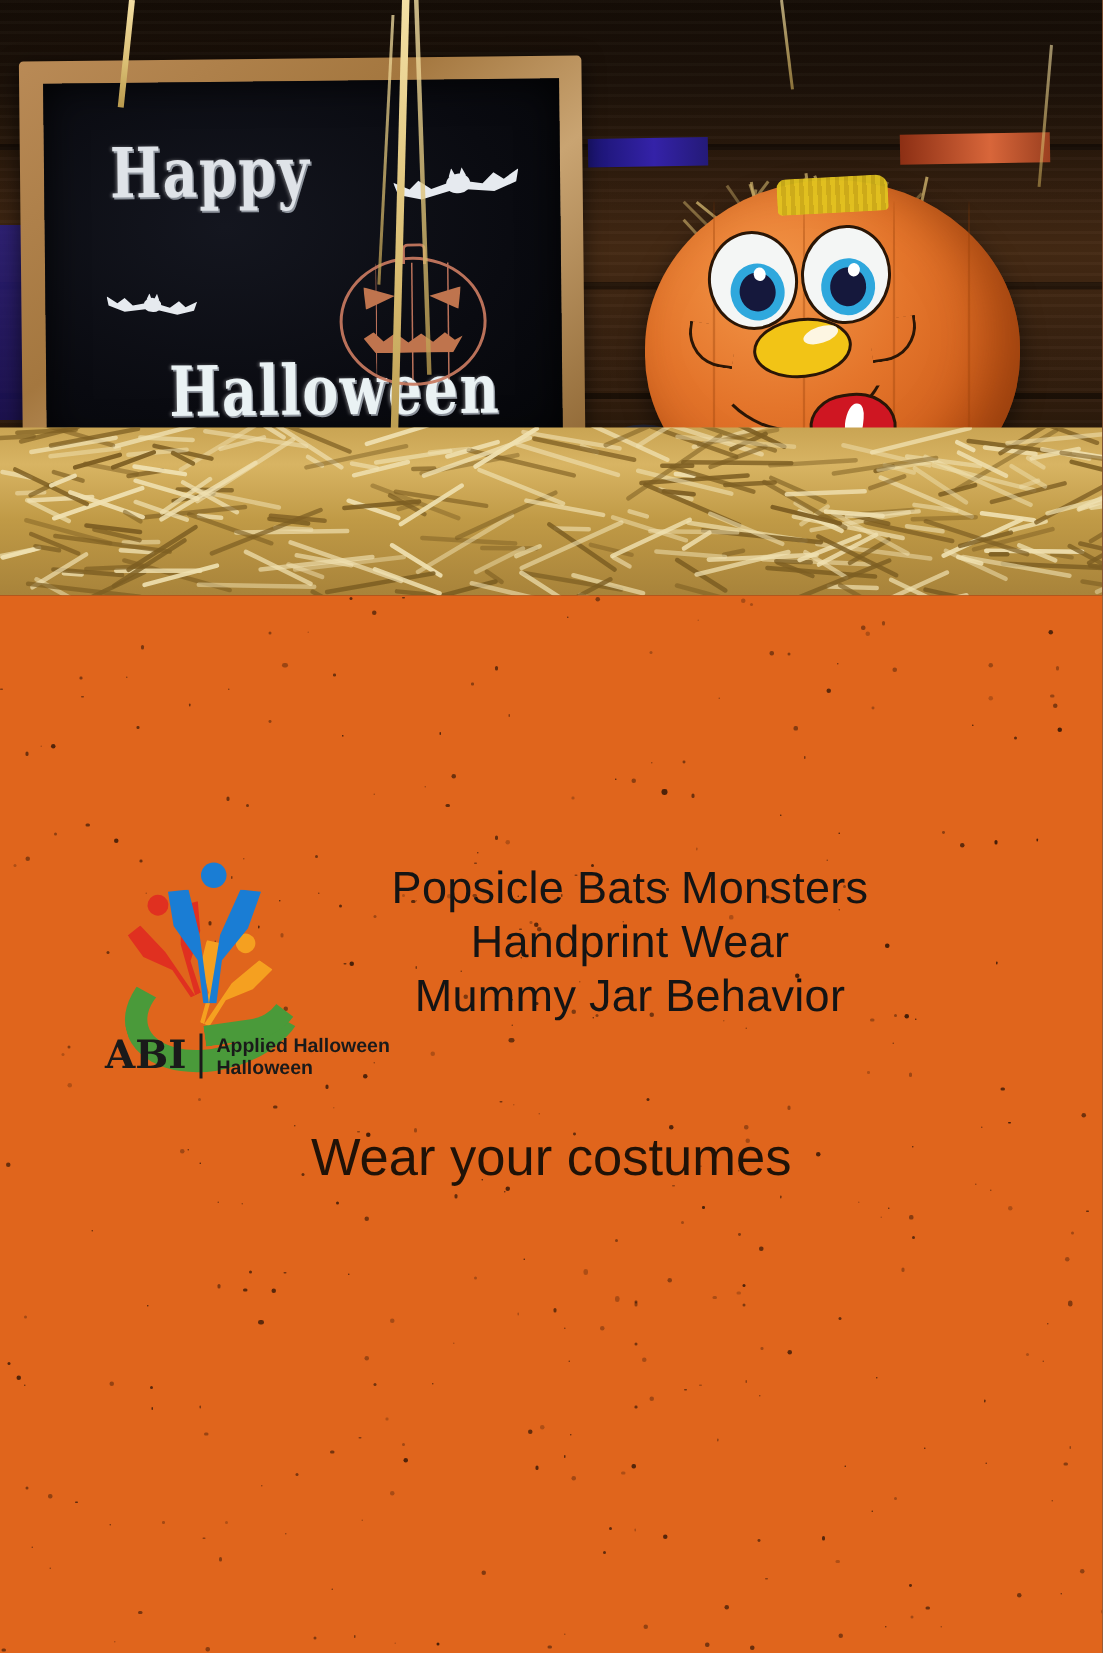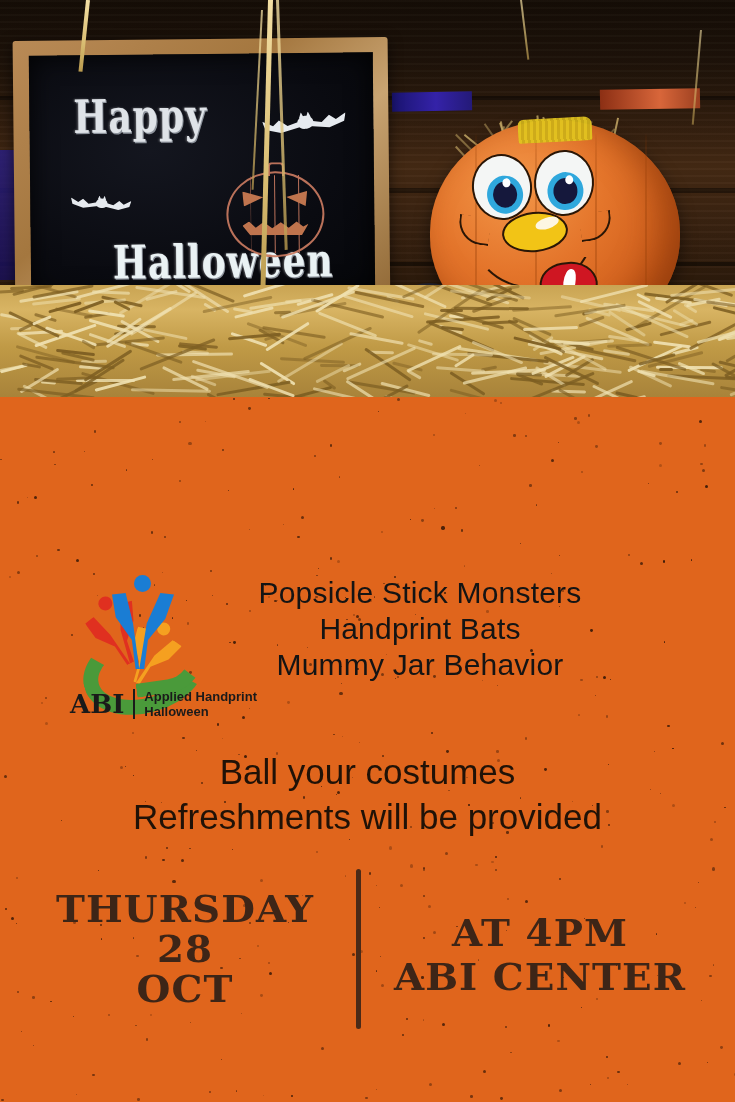--- a/index.html
+++ b/index.html
@@ -1227,44 +1227,31 @@
           </div>
           <div class="hand">
             <div class="palm"></div>
               <div class="finger"></div>
           </div>
         </div>
         <div class="logo-word">
           <span class="logo-abi">ABI</span>
           <span class="logo-div"></span>
           <span class="logo-sub">
-            <span>Applied Handprint</span><br>
+            <span>Applied Halloween</span><br>
             <span>Halloween</span>
           </span>
         </div>
       </div>
 
       <div class="activities">
-        <div>Popsicle Stick Monsters</div>
-        <div>Handprint Bats</div>
+        <div>Popsicle Bats Monsters</div>
+        <div>Handprint Wear</div>
         <div>Mummy Jar Behavior</div>
       </div>
     </div>
 
     <div class="notes">
-      <div>Ball your costumes</div>
-      <div>Refreshments will be provided</div>
+      <div>Wear your costumes</div>
     </div>
 
-    <div class="footer">
-      <div class="when">
-        <div class="day">THURSDAY</div>
-        <div class="date">28</div>
-        <div class="month">OCT</div>
-      </div>
-      <div class="vdivider"></div>
-      <div class="where">
-        <div class="time">AT 4PM</div>
-        <div class="place">ABI CENTER</div>
-      </div>
-    </div>
   </div>
 </div>
 
 </body></html>

